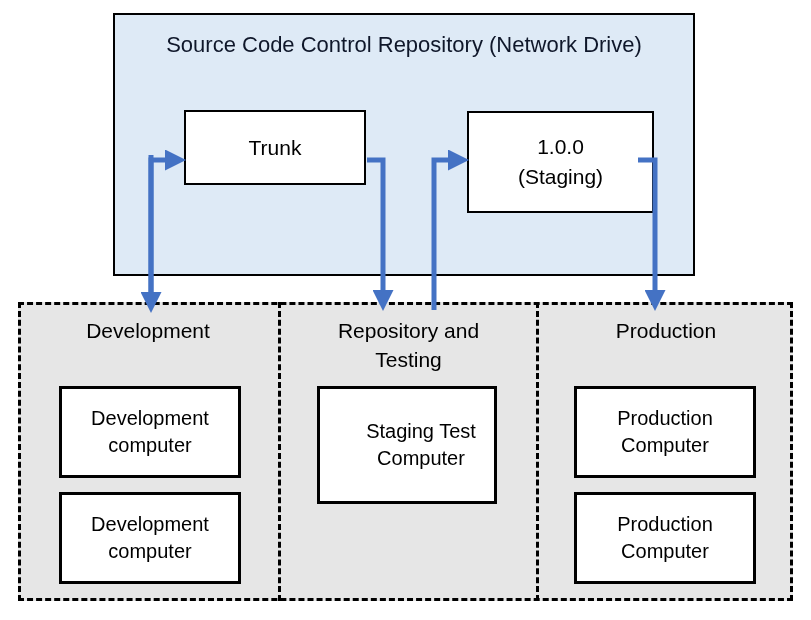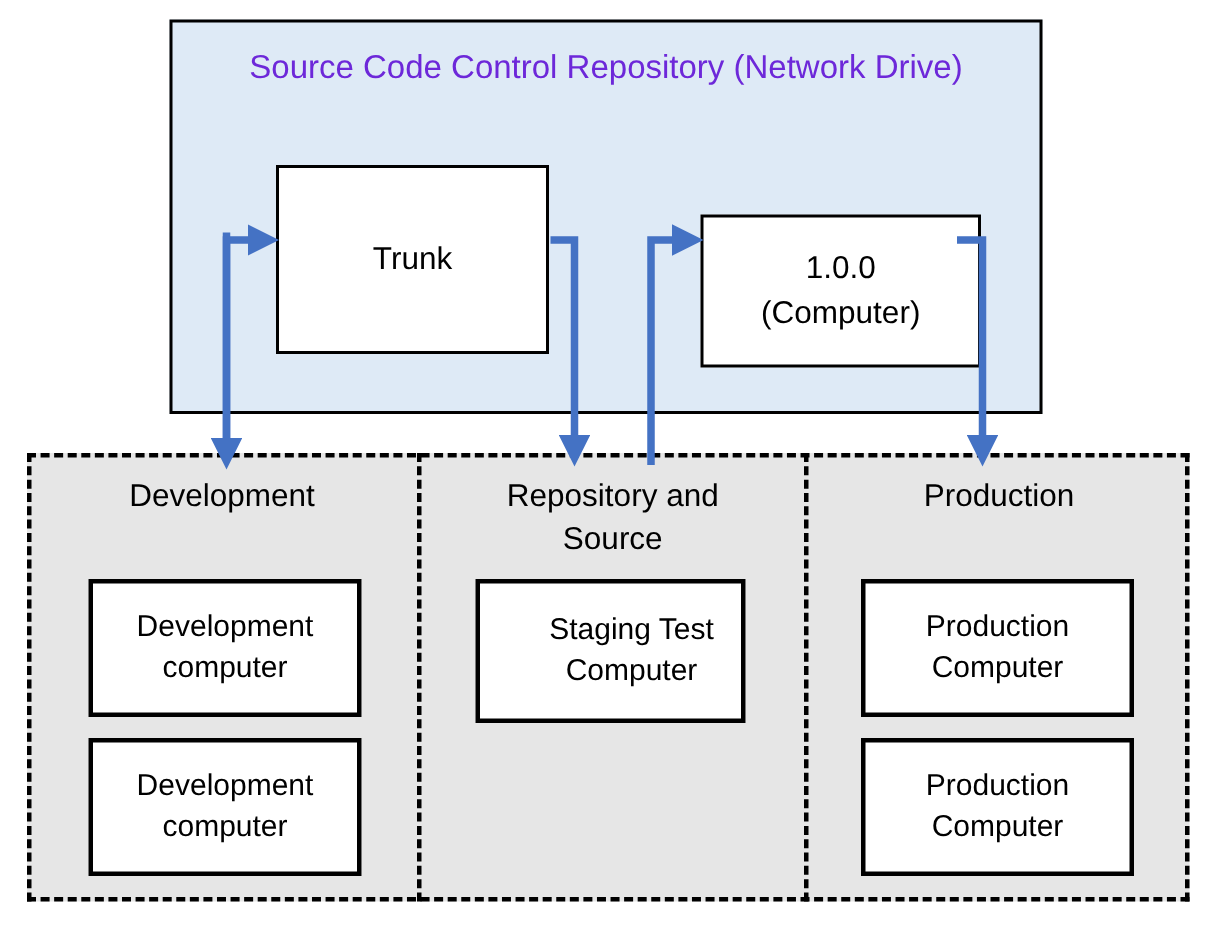--- a/index.html
+++ b/index.html
@@ -30,21 +30,21 @@
     border: 2px solid #000000;
     box-sizing: border-box;
   }
   .repo-title {
     position: absolute;
     left: 0;
     top: 16px;
     width: 100%;
     text-align: center;
     font-size: 22px;
-    color: #6d28d9;
+    color: #0f172a;
     line-height: 28px;
     white-space: nowrap;
   }
 
   
   .branch-box {
     position: absolute;
     background: #ffffff;
     border: 2px solid #000000;
     box-sizing: border-box;
@@ -55,28 +55,27 @@
   .branch-box .lines {
     text-align: center;
     font-size: 21px;
     line-height: 30px;
     color: #000000;
   }
   #branch-trunk {
     left: 184px;
     top: 110px;
     width: 182px;
-    height: 126px;
+    height: 75px;
   }
   #branch-release {
     left: 467px;
     top: 111px;
     width: 187px;
     height: 102px;
-    margin-top: 32px;
   }
 
   
   .env-container {
     position: absolute;
     left: 18px;
     top: 302px;
     width: 775px;
     height: 299px;
     background: #e6e6e6;
@@ -124,21 +123,21 @@
     justify-content: center;
   }
   .computer-box .lines {
     text-align: center;
     font-size: 20px;
     line-height: 27px;
     color: #000000;
   }
   #computer-dev-1   { left: 59px;  top: 386px; width: 182px; height: 92px; }
   #computer-dev-2   { left: 59px;  top: 492px; width: 182px; height: 92px; }
-  #computer-stage-1 { left: 317px; top: 386px; width: 180px; height: 96px; padding-left: 28px; }
+  #computer-stage-1 { left: 317px; top: 386px; width: 180px; height: 118px; padding-left: 28px; }
   #computer-prod-1  { left: 574px; top: 386px; width: 182px; height: 92px; }
   #computer-prod-2  { left: 574px; top: 492px; width: 182px; height: 92px; }
 
   
   #connectors {
     position: absolute;
     left: 0;
     top: 0;
     width: 811px;
     height: 620px;
@@ -156,38 +155,38 @@
 
   <div class="branch-box" id="branch-trunk">
     <div class="lines">
       <div>Trunk</div>
     </div>
   </div>
 
   <div class="branch-box" id="branch-release">
     <div class="lines">
       <div>1.0.0</div>
-      <div>(Computer)</div>
+      <div>(Staging)</div>
     </div>
   </div>
 
   <div class="env-container"></div>
   <div class="env-divider" id="env-divider-1"></div>
   <div class="env-divider" id="env-divider-2"></div>
 
   <div class="env-col" id="env-col-development">
     <div class="env-title">
       <div>Development</div>
     </div>
   </div>
 
   <div class="env-col" id="env-col-validation">
     <div class="env-title">
       <div>Repository and</div>
-      <div>Source</div>
+      <div>Testing</div>
     </div>
   </div>
 
   <div class="env-col" id="env-col-production">
     <div class="env-title">
       <div>Production</div>
     </div>
   </div>
 
   <div class="computer-box" id="computer-dev-1">

